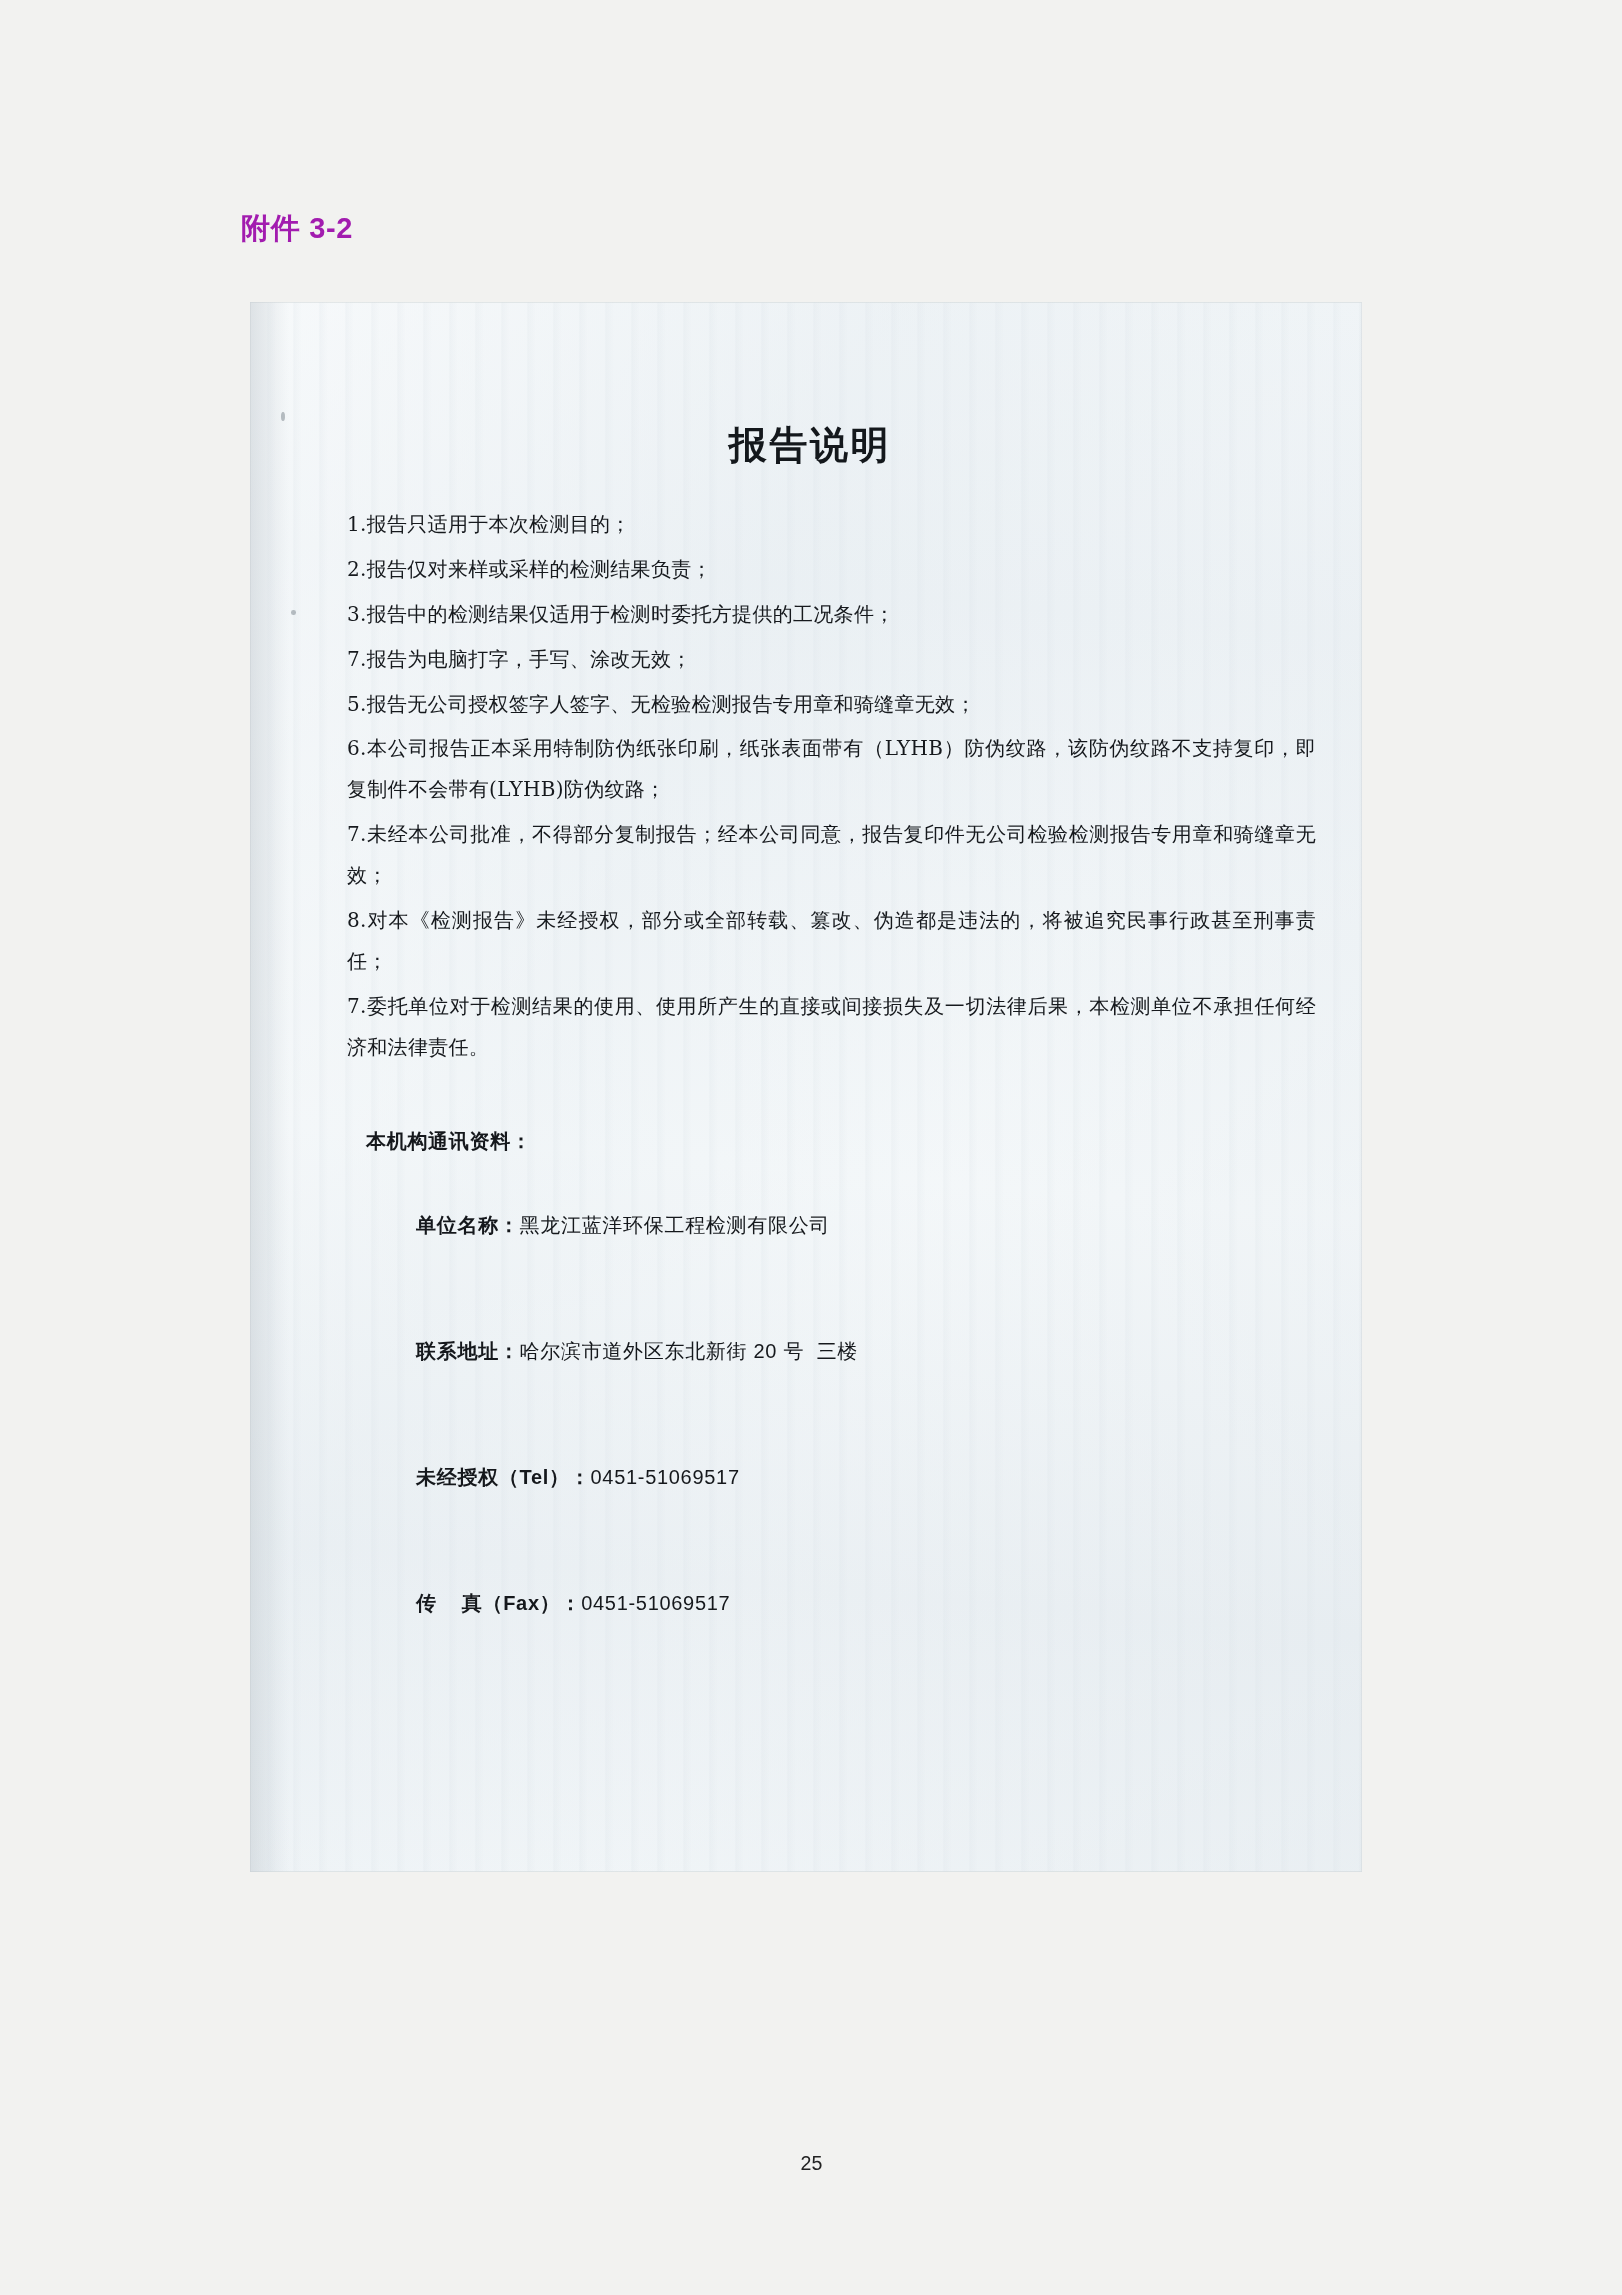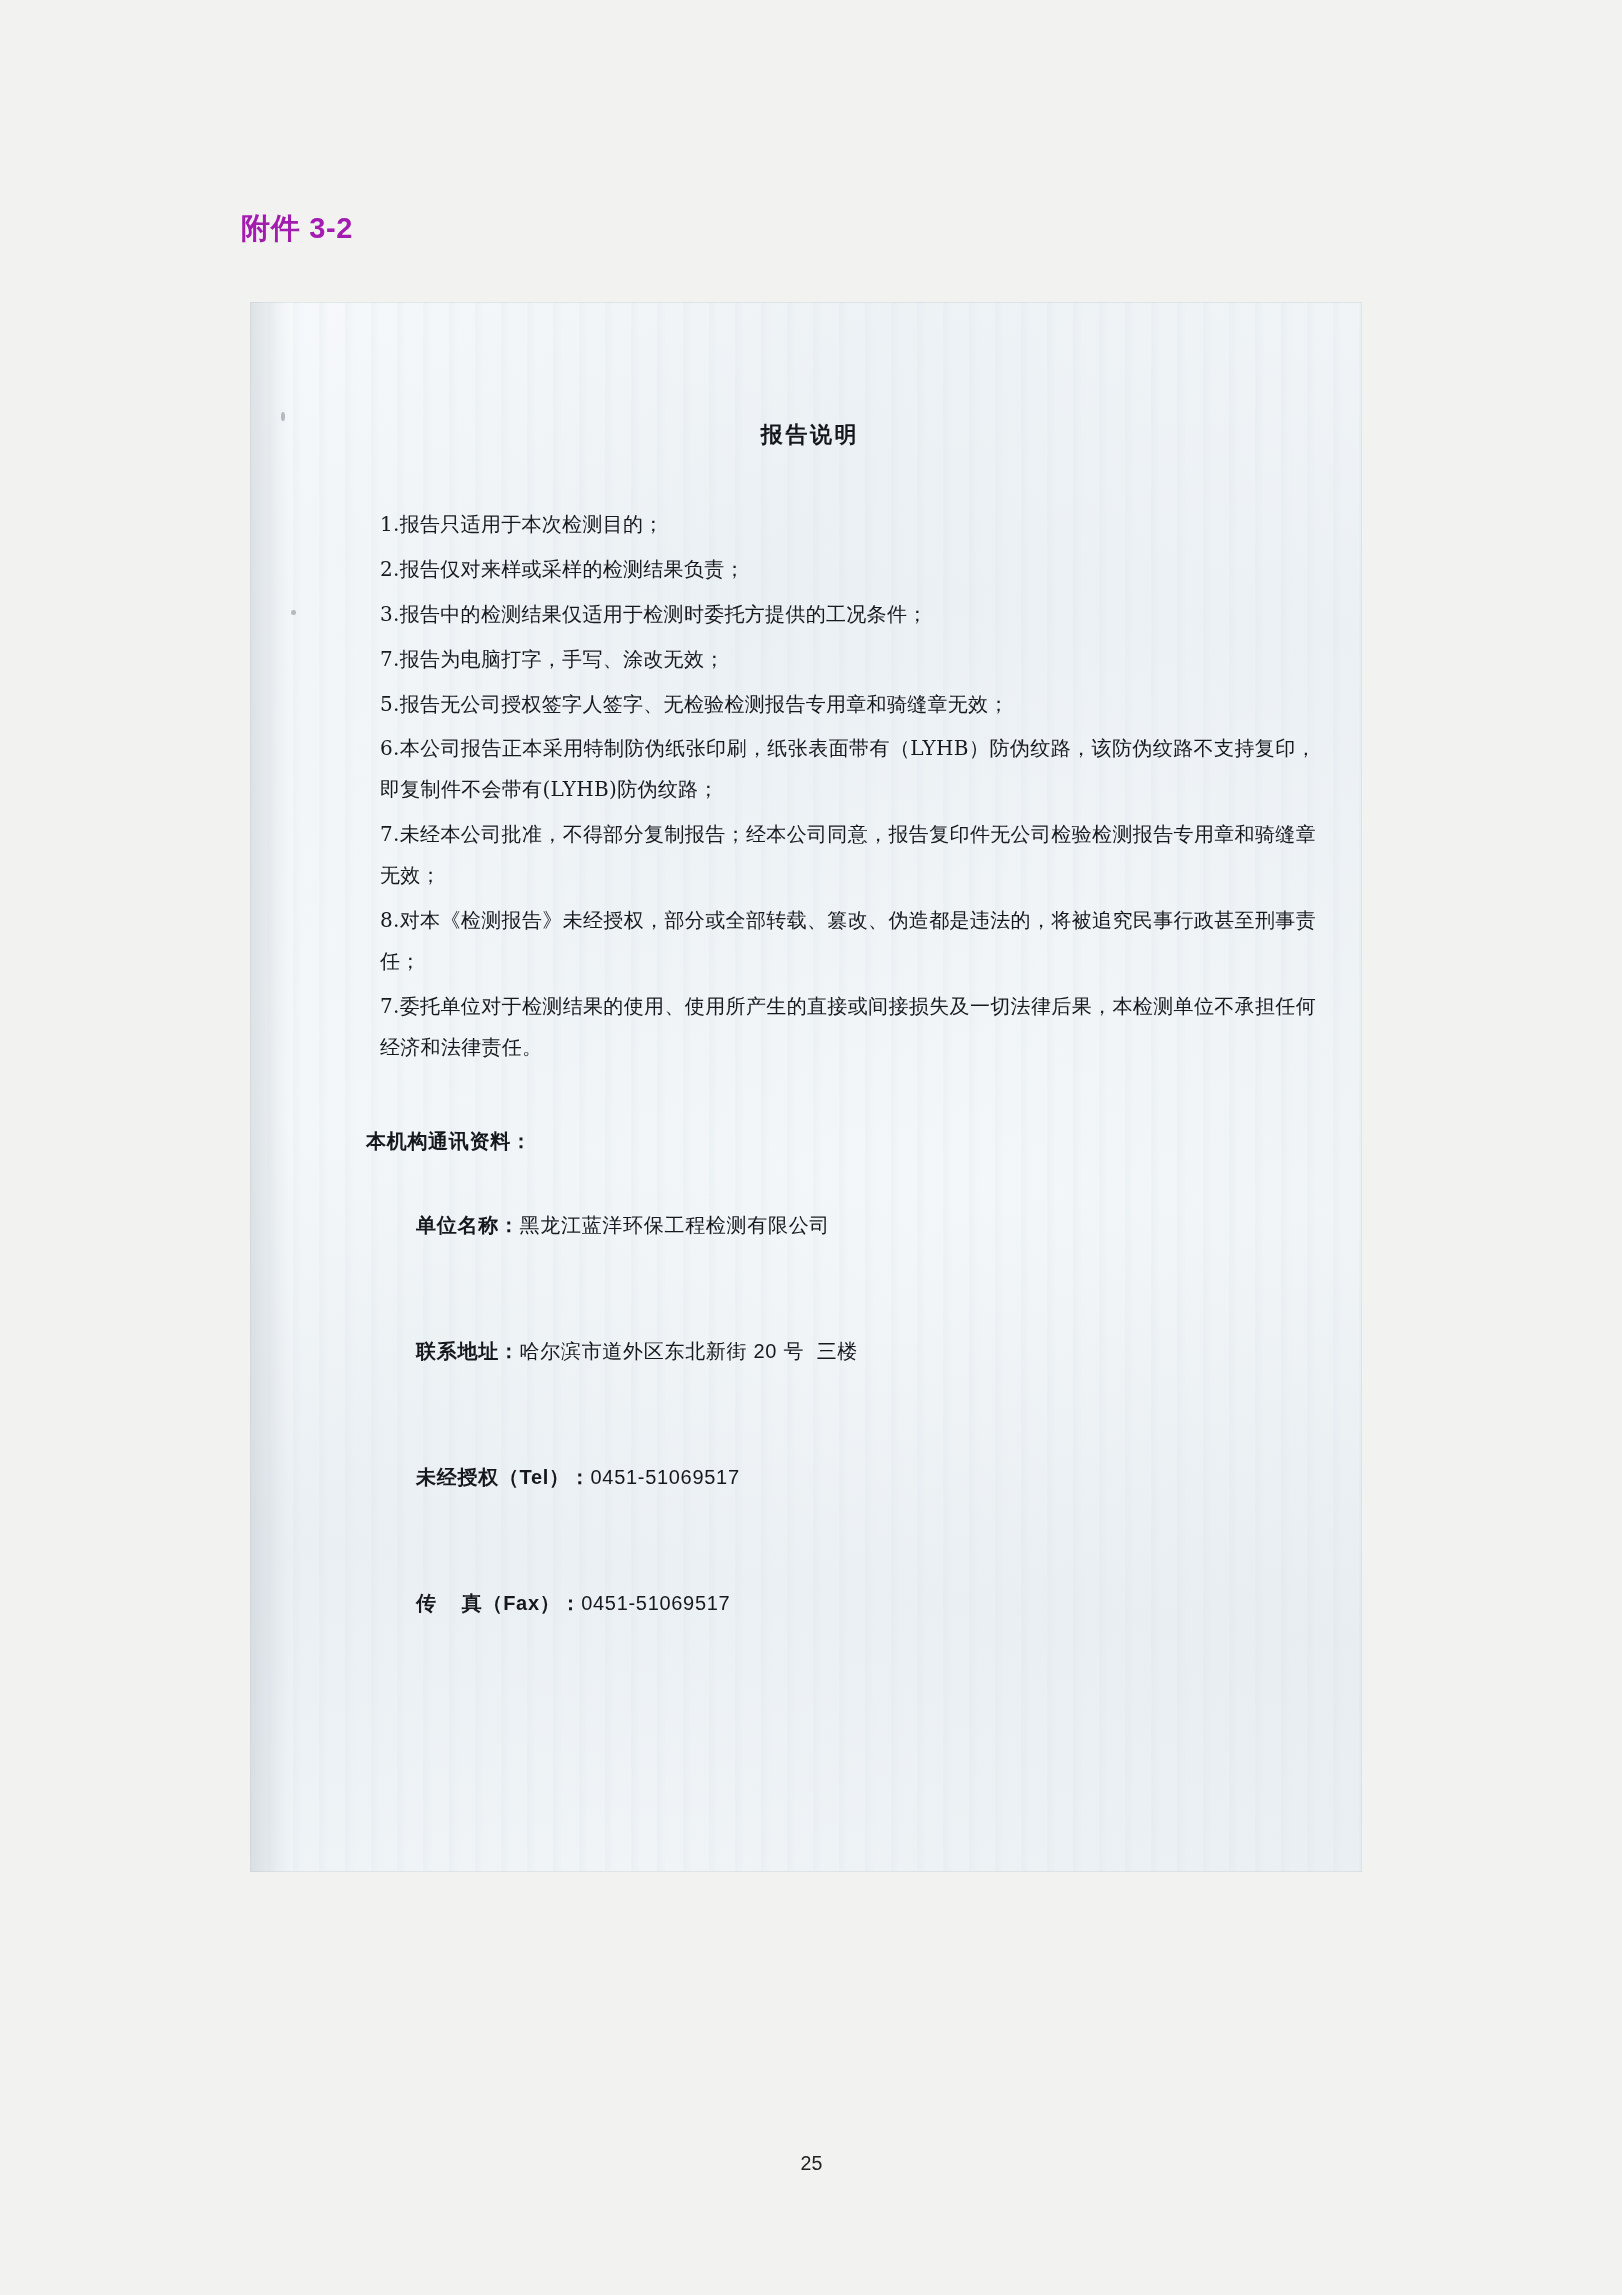--- a/index.html
+++ b/index.html
@@ -67,42 +67,41 @@
     padding: 0;
   }
 
   .report-title {
     position: absolute;
     left: 0;
     right: 0;
     top: 118px;
     text-align: center;
     font-family: "DejaVu Serif", "Liberation Serif", serif;
-    font-size: 22px;
+    font-size: 38px;
     font-weight: bold;
     letter-spacing: 2.6px;
     color: #14181c;
     padding-left: 8px;
   }
 
   .notes-list {
     position: absolute;
     left: 97px;
     right: 46px;
     top: 202px;
   }
   .note-item {
     font-family: "DejaVu Serif", "Liberation Serif", serif;
     font-size: 20px;
     line-height: 41px;
     color: #16191d;
     letter-spacing: 0.3px;
     margin-bottom: 3.9px;
     text-align: justify;
-    margin-left: 33px;
   }
 
   .contact-block {
     position: absolute;
     left: 116px;
     top: 818px;
     right: 79px;
   }
   .contact-heading {
     font-size: 20px;

